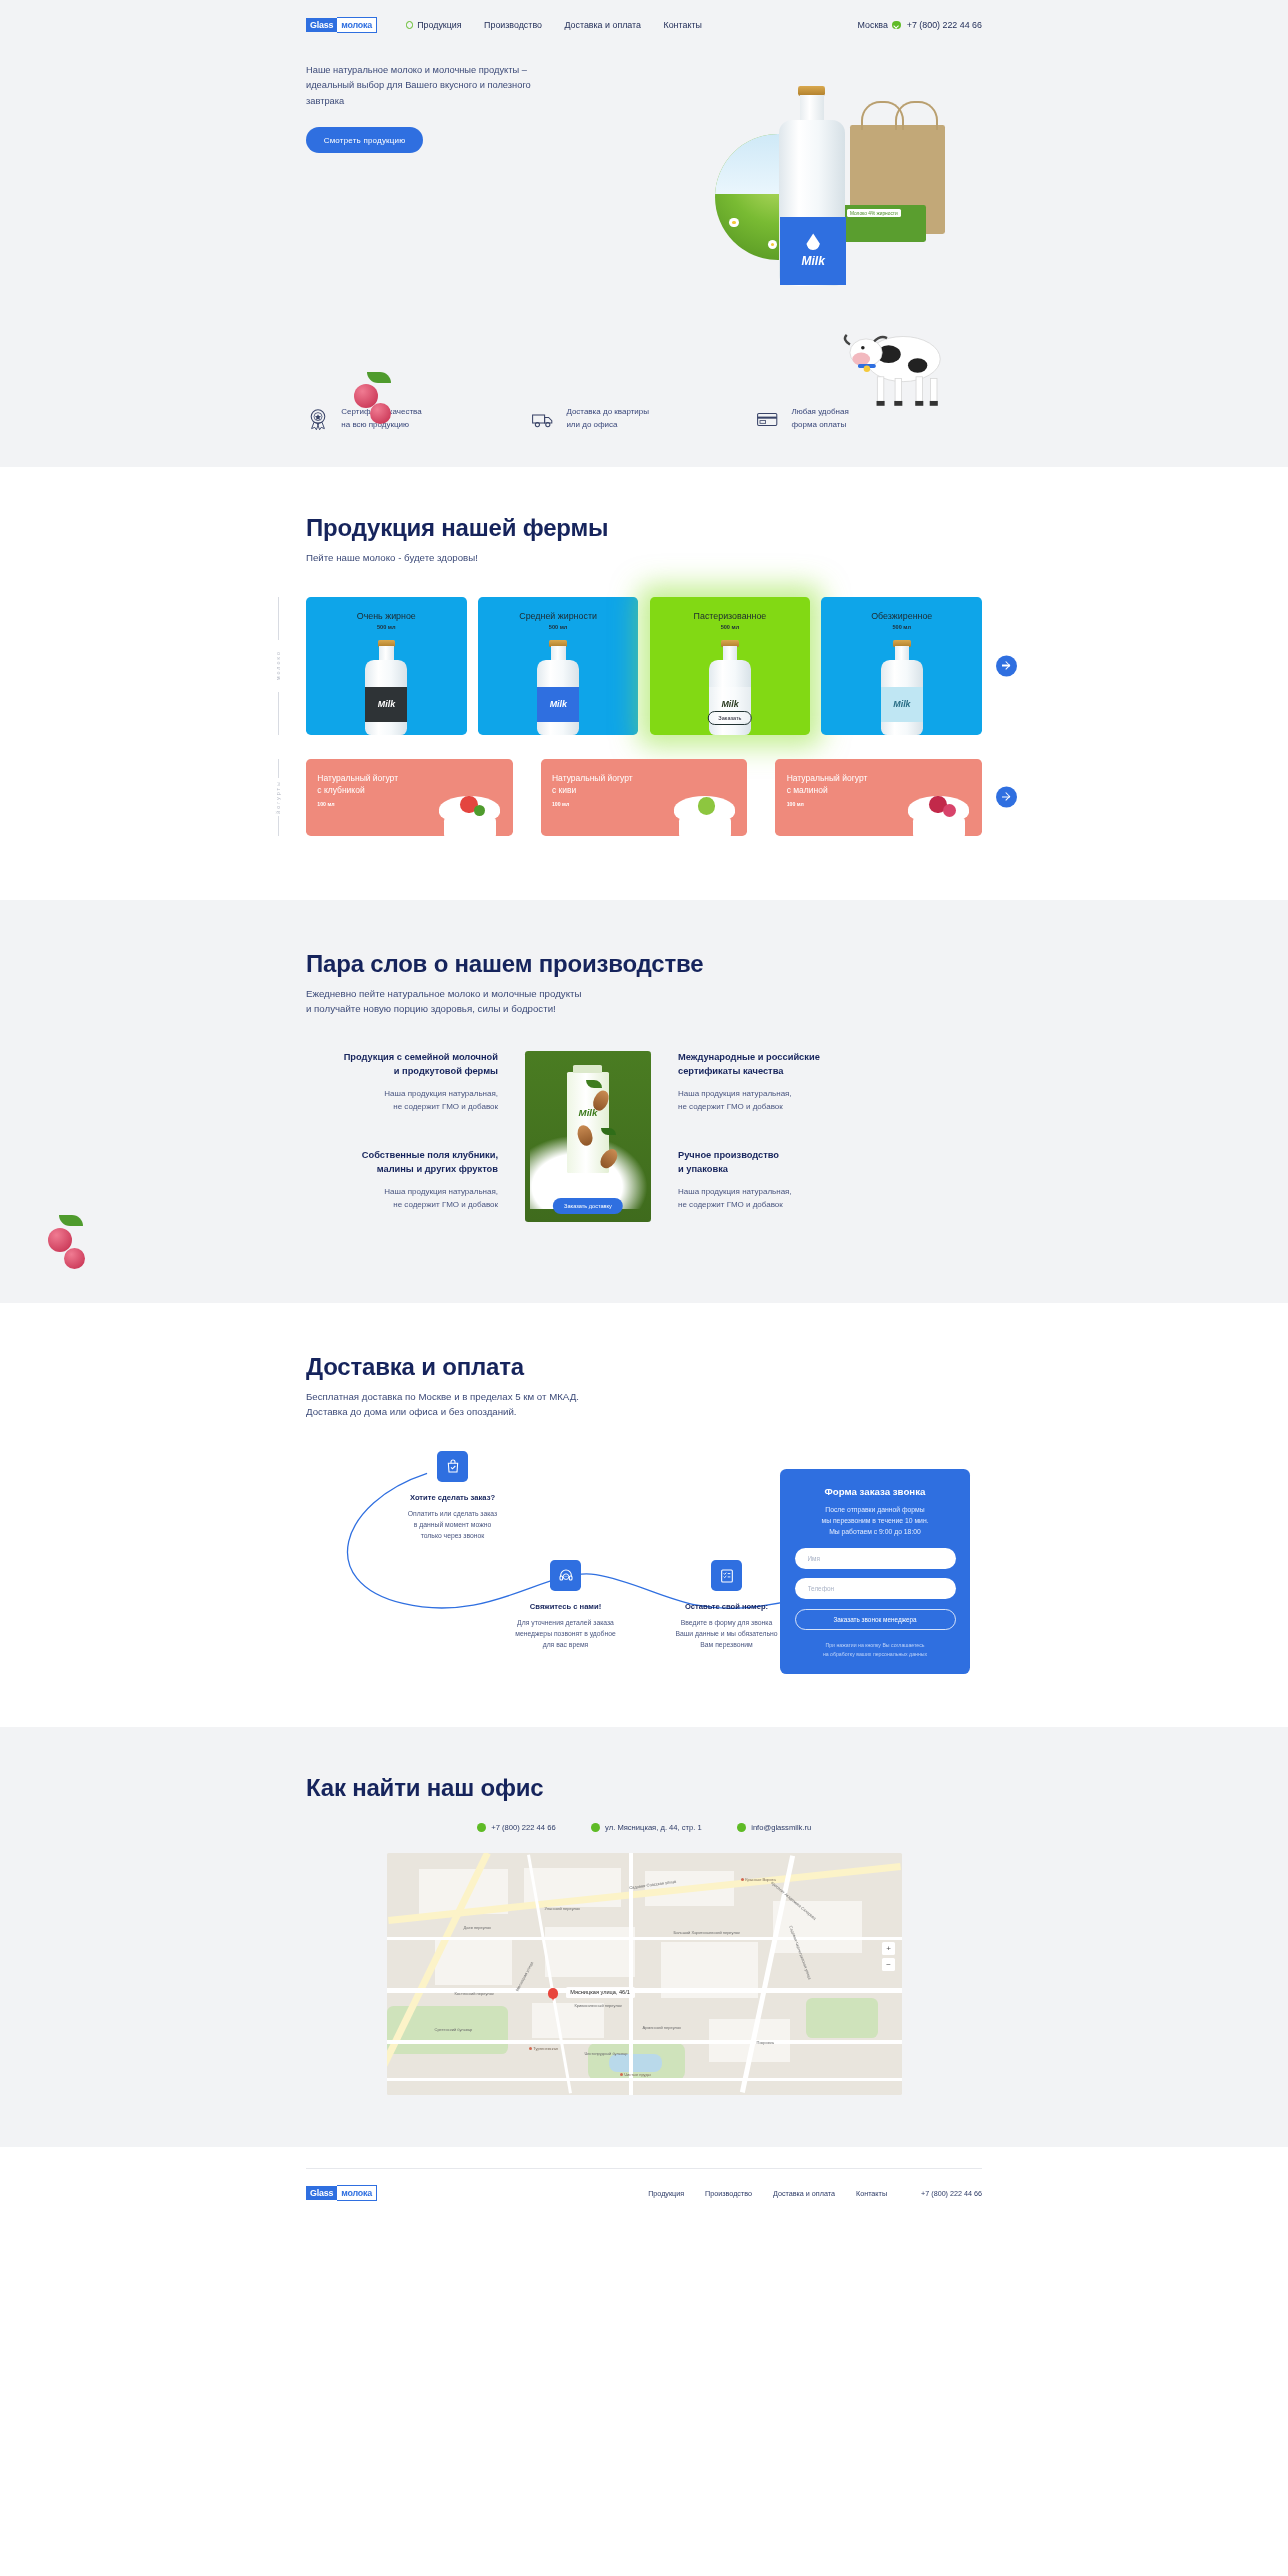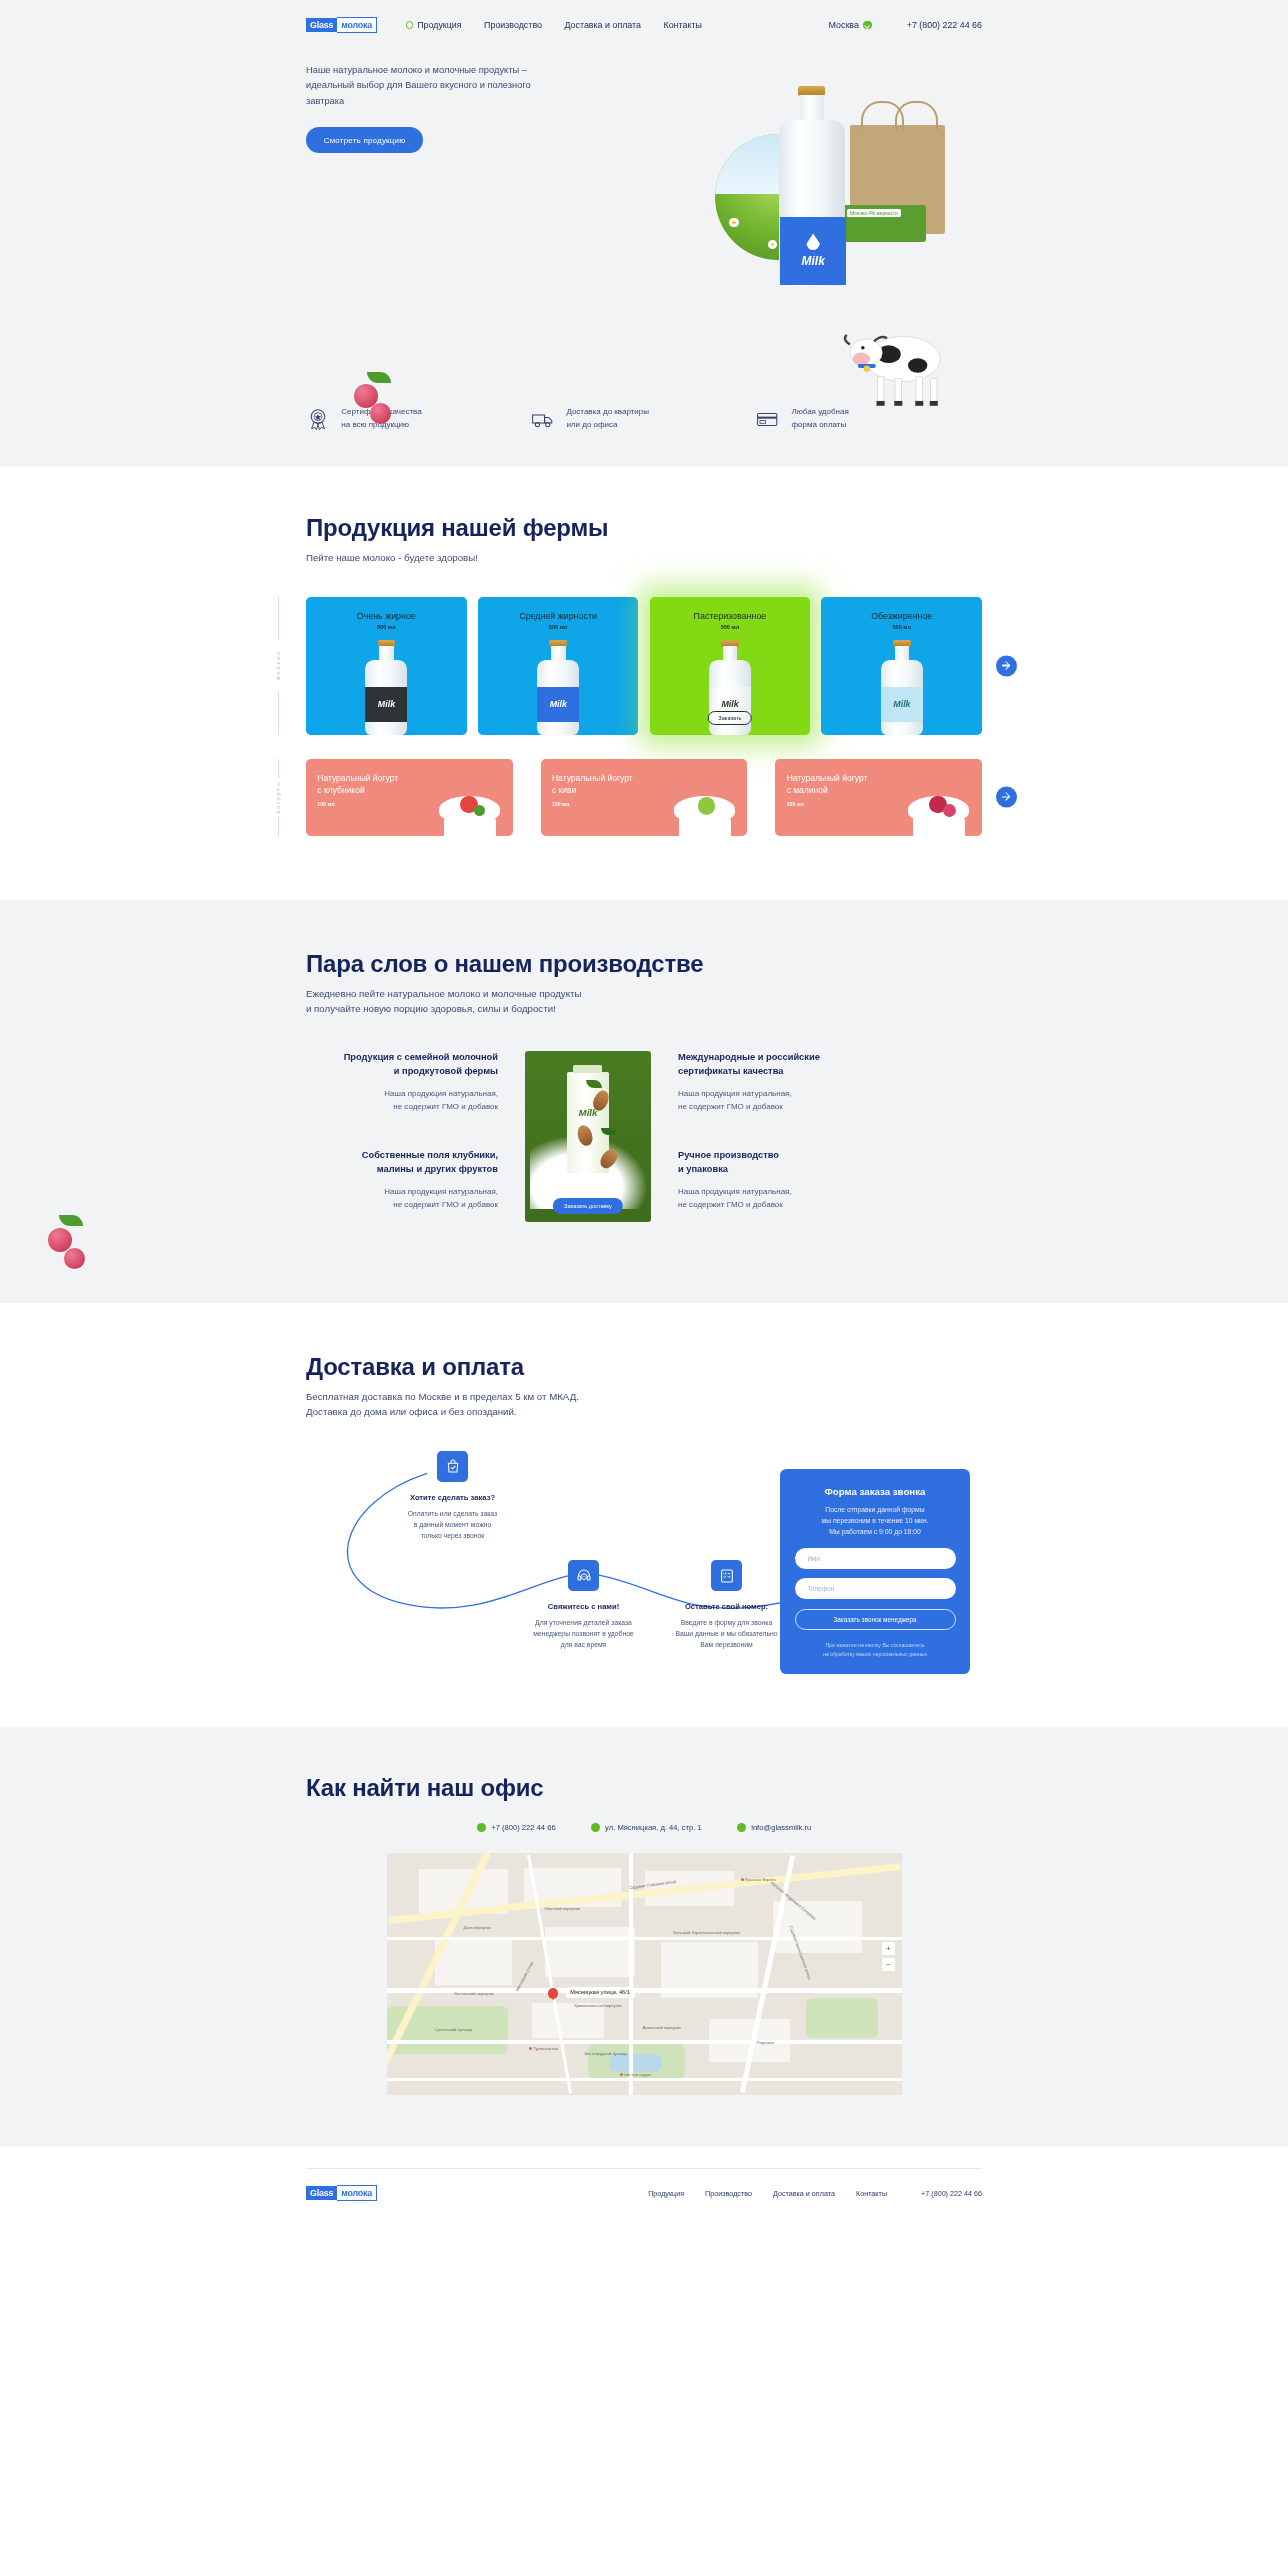--- a/index.html
+++ b/index.html
@@ -25,21 +25,21 @@
   .hero-band { background: #f2f3f5; padding-bottom: 0; position: relative; }
 
   
   .topbar { width: 676px; margin: 0 auto; display: flex; align-items: center; height: 50px; }
   .logo { display: flex; align-items: center; height: 13.7px; font-size: 8.9px; font-weight: 700; }
   .logo .l1 { background: #2f6fe0; color: #fff; padding: 1.6px 4px 2.4px; letter-spacing: -0.2px; }
   .logo .l2 { background: #fff; color: #2f6fe0; padding: 1.6px 4px 2.4px; border: 0.8px solid #2f6fe0; border-left: none; letter-spacing: -0.2px; }
   .nav { display: flex; align-items: center; gap: 22.5px; margin-left: 29px; }
   .nav a { font-size: 8.9px; color: #1e2a55; text-decoration: none; display: flex; align-items: center; gap: 4px; }
   .dot-ring { width: 7.2px; height: 7.2px; border-radius: 50%; border: 1.6px solid #5fbb26; display: inline-block; }
-  .topright { margin-left: auto; display: flex; align-items: center; gap: 35px; }
+  .topright { margin-left: auto; display: flex; align-items: center; gap: 6px; }
   .city { font-size: 8.9px; color: #1e2a55; display: flex; align-items: center; gap: 4px; }
   .chev { width: 8.9px; height: 8.9px; border-radius: 50%; background: #5fbb26; position: relative; }
   .chev::after { content: ""; position: absolute; left: 2.4px; top: 3.2px; width: 3.2px; height: 3.2px;
     border-right: 1.1px solid #fff; border-bottom: 1.1px solid #fff; transform: rotate(45deg); }
   .phone { font-size: 8.9px; color: #1e2a55; text-decoration: none; }
 
   
   .hero { width: 676px; margin: 0 auto; position: relative; height: 314px; }
   .hero h1 { font-size: 23px; line-height: 1.28; font-weight: 700; color: #16245c; letter-spacing: -0.3px; padding-top: 34px; }
   .hero h1 .u { border-bottom: 2.4px solid #7ed321; padding-bottom: 0.8px; }
@@ -546,21 +546,21 @@
             </svg>
           </div>
           <h5>Хотите сделать заказ?</h5>
           <p>
             <span>Оплатить или сделать заказ</span><br>
             <span>в данный момент можно</span><br>
             <span>только через звонок</span>
           </p>
         </div>
 
-        <div class="step" style="left:205px; top:114px;">
+        <div class="step" style="left:187px; top:114px;">
           <div class="sq">
             <svg width="16" height="16" viewBox="0 0 24 24">
               <path d="M4 13v-2a8 8 0 0116 0v2" fill="none" stroke="#fff" stroke-width="1.6"></path>
               <rect x="3" y="12" width="4" height="6" rx="1.5" fill="none" stroke="#fff" stroke-width="1.6"></rect>
               <rect x="17" y="12" width="4" height="6" rx="1.5" fill="none" stroke="#fff" stroke-width="1.6"></rect>
               <circle cx="12" cy="13" r="4.2" fill="none" stroke="#fff" stroke-width="1.4"></circle>
               <circle cx="10.6" cy="12.4" r=".8" fill="#fff"></circle>
                 <circle cx="13.4" cy="12.4" r=".8" fill="#fff"></circle>
             </svg>
           </div>

